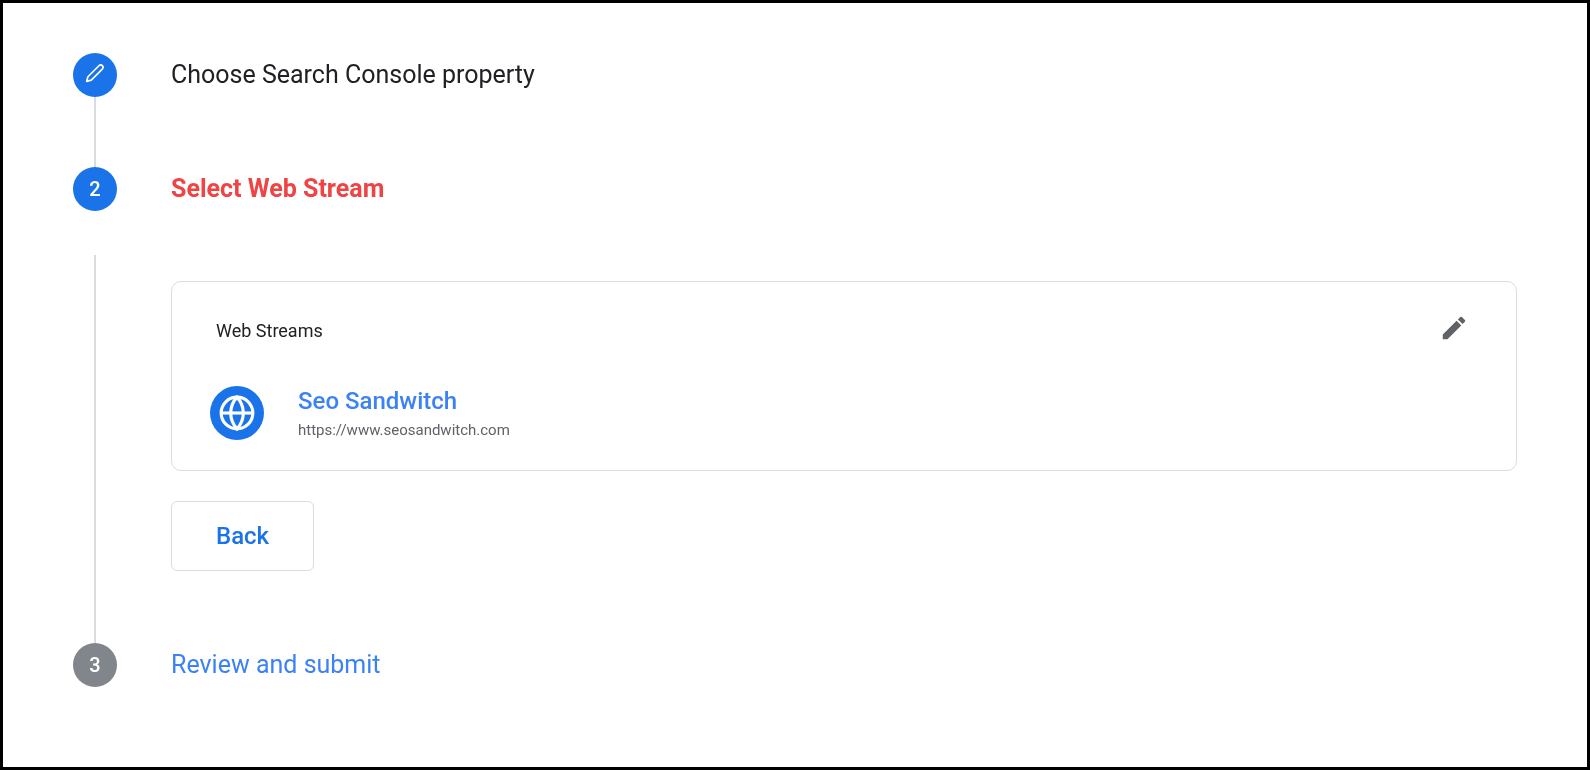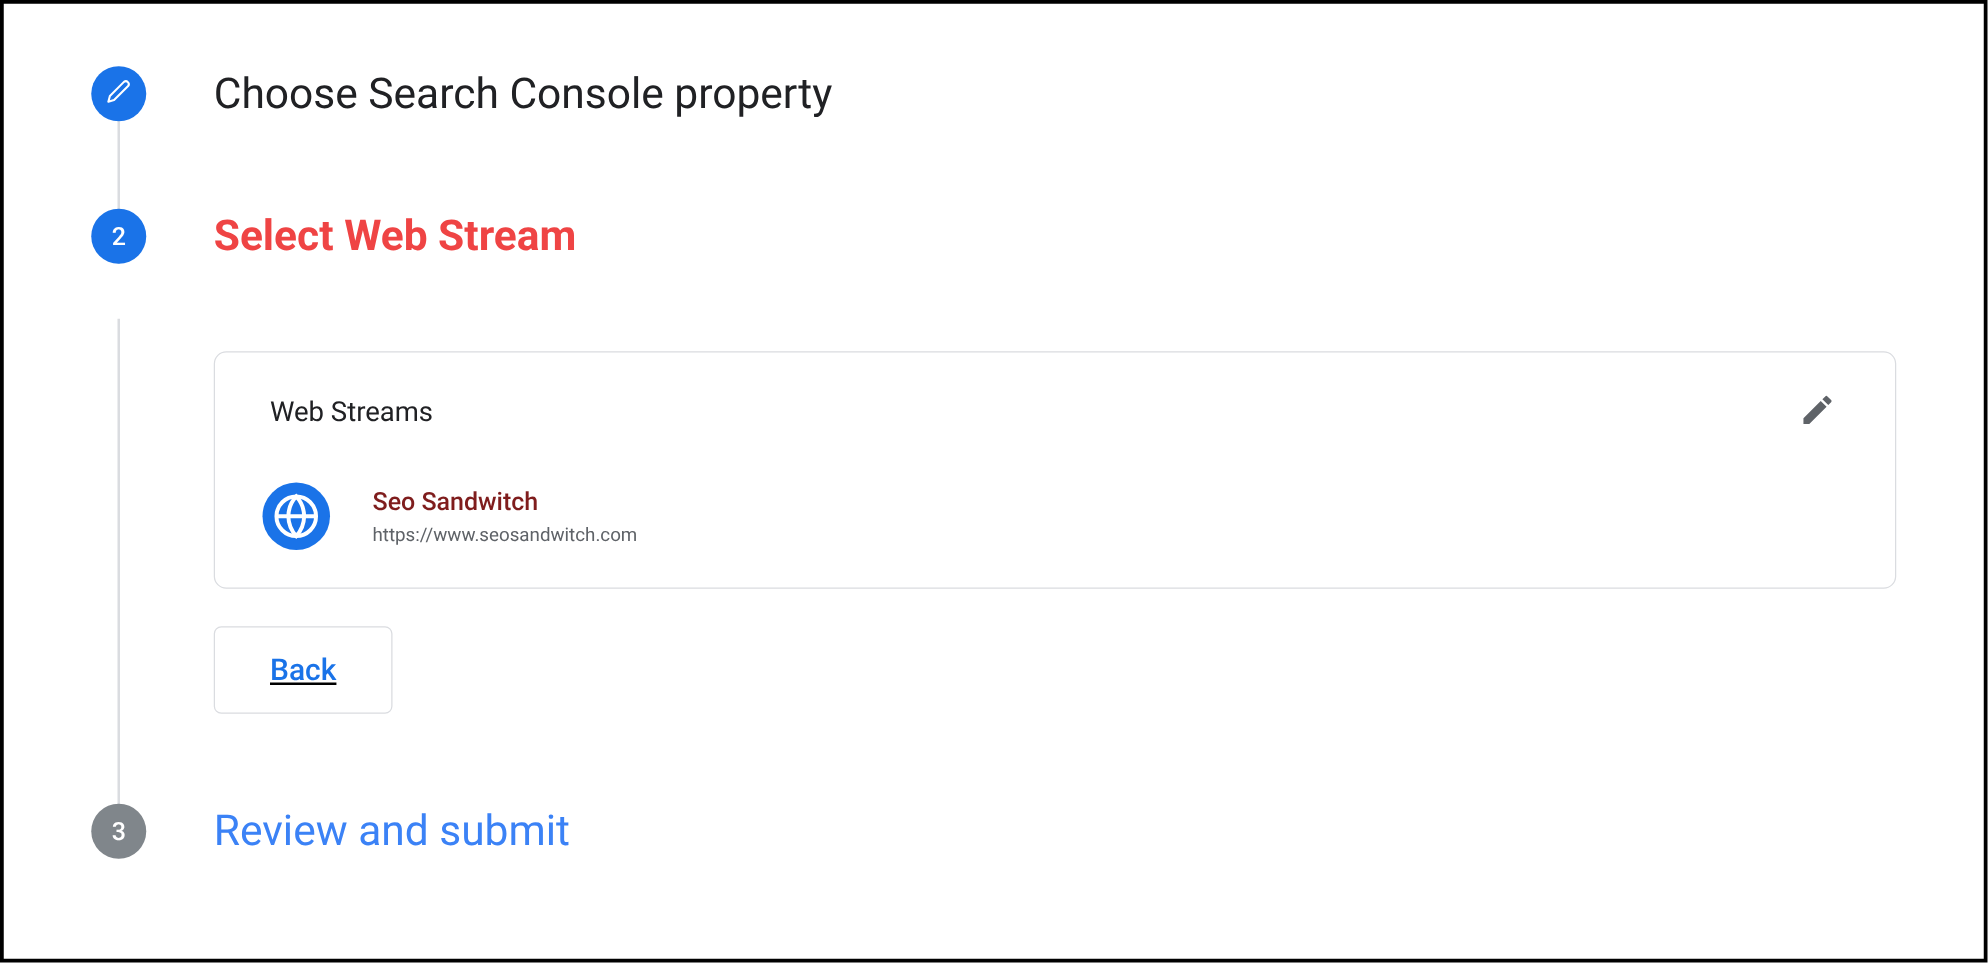--- a/index.html
+++ b/index.html
@@ -47,21 +47,21 @@
     }
     .step-marker.pending {
       background: #80868b;
       color: #fff;
     }
     .step-content {
       padding-left: 54px;
       flex: 1;
     }
     .step-title {
-      font-size: 34px;
+      font-size: 25px;
       line-height: 44px;
       color: #202124;
     }
     .step-title.completed-title {
       font-weight: 400;
       color: #202124;
     }
     .step-title.active-title {
       font-weight: 700;
       color: #ef4444;
@@ -91,21 +91,21 @@
       border-radius: 10px;
       padding: 30px 44px 30px 44px;
       position: relative;
     }
     .panel-header {
       display: flex;
       align-items: center;
       justify-content: space-between;
     }
     .panel-header-title {
-      font-size: 22px;
+      font-size: 18px;
       color: #202124;
       font-weight: 400;
     }
     .edit-btn {
       color: #5f6368;
       cursor: pointer;
       width: 36px;
       height: 36px;
       display: flex;
       align-items: center;
@@ -128,33 +128,32 @@
       color: #fff;
       flex-shrink: 0;
       margin-left: -6px;
     }
     .stream-text {
       display: flex;
       flex-direction: column;
       gap: 6px;
     }
     .stream-name {
-      font-size: 20px;
+      font-size: 24px;
       font-weight: 500;
-      color: #7f1d1d;
+      color: #3b82f6;
     }
     .stream-url {
       font-size: 15px;
       color: #5f6368;
     }
     .button-row {
       margin-top: 30px;
       display: flex;
       gap: 34px;
-      text-decoration: underline;
     }
     .btn {
       height: 70px;
       padding: 0 44px;
       border-radius: 6px;
       font-size: 24px;
       font-weight: 500;
       cursor: pointer;
       font-family: inherit;
       display: flex;

